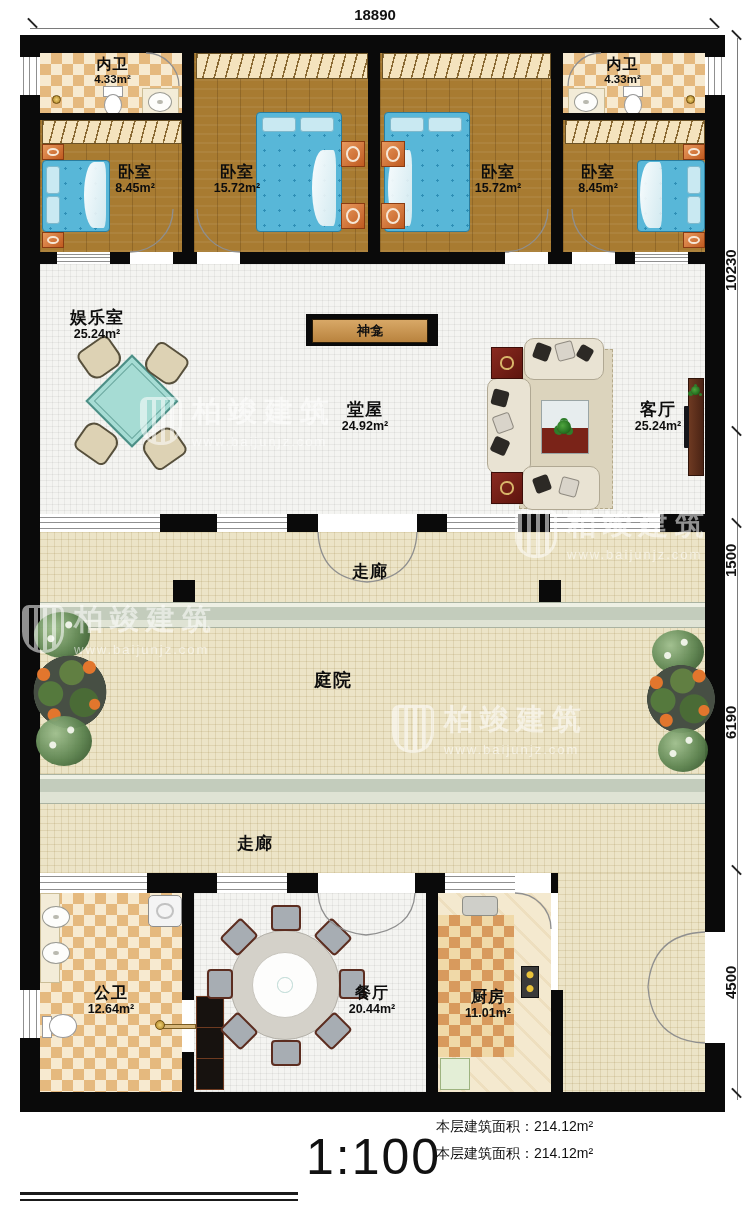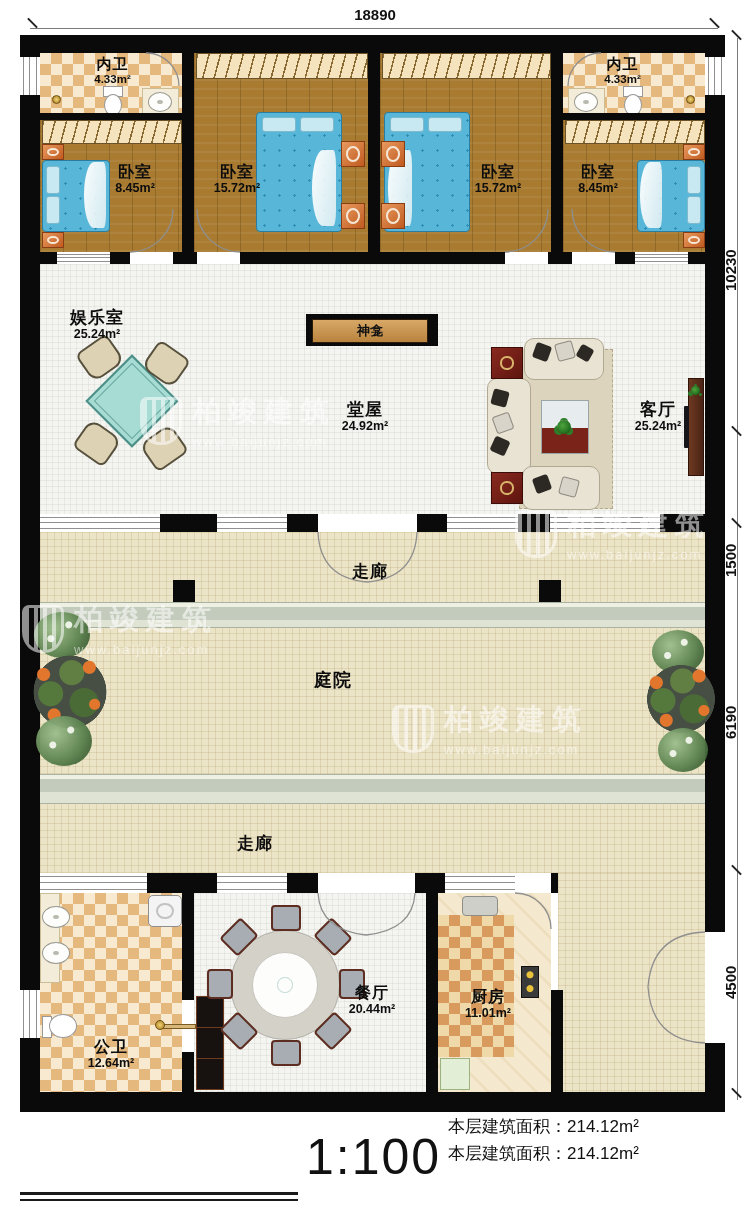--- a/index.html
+++ b/index.html
@@ -96,21 +96,21 @@
   .dimv{position:absolute;left:722px;width:26px;writing-mode:vertical-rl;transform:rotate(180deg);
         font-size:15px;font-weight:bold;text-align:center;z-index:2;}
   .wm{position:absolute;display:flex;align-items:center;gap:10px;color:#fff;opacity:.55;z-index:8;pointer-events:none;}
   .wm-logo{width:36px;height:42px;border:3px solid #fff;border-radius:7px 7px 45% 45%;
         background:repeating-linear-gradient(90deg,#fff 0 4px,transparent 4px 9px);}
   .wm-brand{font-size:29px;font-weight:bold;letter-spacing:7px;white-space:nowrap;}
   .wm-url{font-size:13px;letter-spacing:2px;}
   .title{position:absolute;left:26px;top:1124px;font-size:52px;font-weight:bold;letter-spacing:2px;z-index:5;}
   .scale{position:absolute;left:306px;top:1128px;font-size:50px;font-weight:500;letter-spacing:2px;z-index:5;}
   .underline{position:absolute;left:20px;top:1192px;width:278px;height:4px;border-top:3px solid #1a1a1a;border-bottom:2px solid #1a1a1a;z-index:5;}
-  .stats{position:absolute;left:448px;top:1113px;font-size:17px;line-height:27px;z-index:5;white-space:nowrap;}
+  .stats{position:absolute;left:436px;top:1113px;font-size:14px;line-height:27px;z-index:5;white-space:nowrap;}
   .stats .gap{display:inline-block;width:18px;}
   svg.doors{position:absolute;left:0;top:0;z-index:4;pointer-events:none;}
 </style>
 </head>
 <body>
 
 <div class="page">
 
   <div class="dimtxt" style="left:325px;top:6px;width:100px;text-align:center;">18890</div>
   <div class="dimline" style="left:30px;top:28px;width:688px;height:1px;"></div>
@@ -362,21 +362,21 @@
   </div>
   <div class="rlabel nm17" style="left:320px;top:562px;width:100px;">
     <span class="nm">走廊</span>
   </div>
   <div class="rlabel nm18" style="left:283px;top:670px;width:100px;">
     <span class="nm">庭院</span>
   </div>
   <div class="rlabel nm17" style="left:205px;top:834px;width:100px;">
     <span class="nm">走廊</span>
   </div>
-  <div class="rlabel" style="left:61px;top:1038px;width:100px;">
+  <div class="rlabel" style="left:61px;top:984px;width:100px;">
     <span class="nm">公卫</span>
     <span class="ar">12.64m²</span>
   </div>
   <div class="rlabel" style="left:322px;top:984px;width:100px;">
     <span class="nm">餐厅</span>
     <span class="ar">20.44m²</span>
   </div>
   <div class="rlabel" style="left:438px;top:988px;width:100px;">
     <span class="nm">厨房</span>
     <span class="ar">11.01m²</span>

